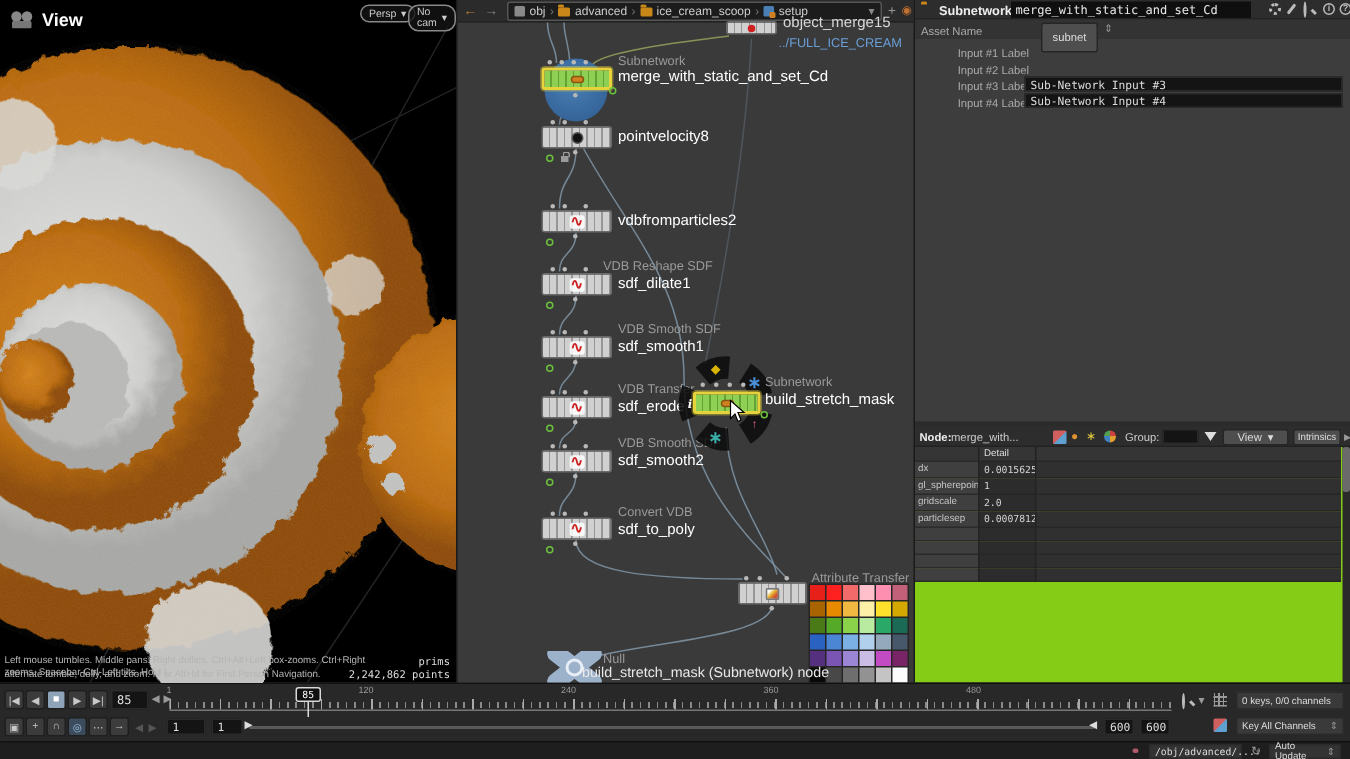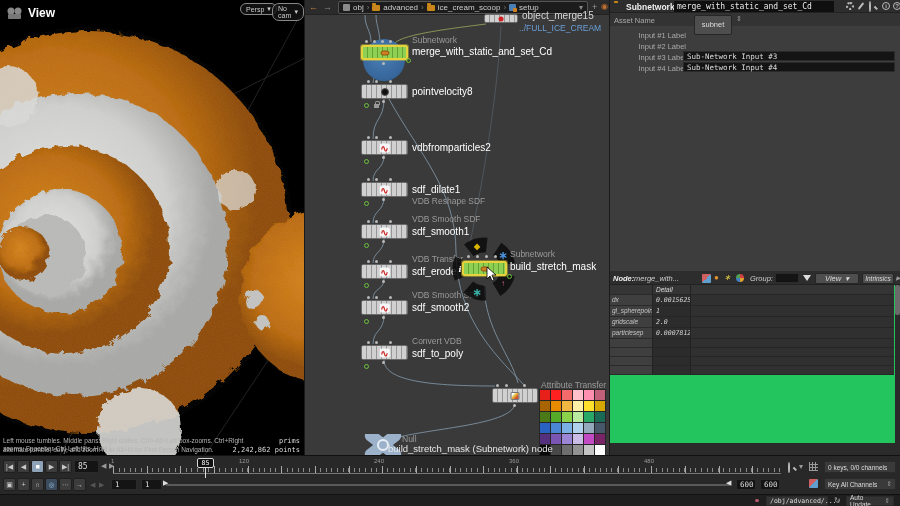--- a/index.html
+++ b/index.html
@@ -51,21 +51,21 @@
   .blue-disc { position:absolute; width:42px; height:42px; border-radius:50%;
                background:radial-gradient(circle at 45% 40%,#4a7fb5,#2d5a8e); z-index:2; }
   .palette { position:absolute; display:grid; grid-template-columns:repeat(6,10px); grid-auto-rows:10px; gap:1px;
              background:#262626; padding:1px; z-index:5;}
   .palette div { width:10px; height:10px; }
   .ring-icon { position:absolute; transform:translate(-50%,-50%); z-index:5; font-size:8px; font-weight:bold;}
   .tooltip-txt { color:#e8e8e8; font-size:9.5px; z-index:6; white-space:nowrap; }
 
   
   #params { left:610px; top:0; width:290px; height:281px; background:#3d3d3d; overflow:hidden;}
-  #infopane { left:610px; top:271px; width:290px; height:172px; background:#22c55e; overflow:hidden;font-style:italic;}
+  #infopane { left:610px; top:284px; width:290px; height:172px; background:#84cc16; overflow:hidden;}
   .panel-head { position:absolute; left:0; top:0; width:100%; height:13px; background:#2d2d2d; border-bottom:1px solid #222;}
   .namefield { position:absolute; background:#0f0f0f; color:#e8e8e8; font-size:8px; padding:1px 3px; }
   .btn { position:absolute; background:#4e4e4e; border:1px solid #262626; border-radius:2px; color:#ddd;
          font-size:7.5px; display:flex; align-items:center; justify-content:center; }
   .darkfield { position:absolute; background:#141414; border:1px solid #2a2a2a; color:#ddd; font-size:7.5px;
                display:flex; align-items:center; padding:0 3px; }
   .plabel { position:absolute; color:#aaa; font-size:7.5px; text-align:right; }
   .irow-label { background:#3f3f3f; color:#c5c5c5; font-size:6.5px; padding:1px 2px; border-bottom:1px solid #2a2a2a;}
   .irow-val { background:#2c2c2c; color:#d5d5d5; font-size:6.5px; padding:1px 3px; border-bottom:1px solid #262626; border-left:1px solid #222;}
   .irow-fill { background:#303030; border-bottom:1px solid #262626; border-left:1px solid #222;}
@@ -249,21 +249,21 @@
     <div class="nname" style="left:107px;top:142px;">vdbfromparticles2</div>
     <div class="flagring" style="left:59px;top:159px;"></div>
 
     <div class="pdot" style="left:62px;top:178px;"></div>
       <div class="pdot" style="left:70px;top:178px;"></div>
       <div class="pdot" style="left:84px;top:178px;"></div>
     <div class="node-tile" style="left:56px;top:182px;">
       <span class="badge badge-vdb">∿</span>
     </div>
     <div class="pdot" style="left:77px;top:198px;"></div>
-    <div class="ntype" style="left:107px;top:172px;margin-top:24px;">VDB Reshape SDF</div>
+    <div class="ntype" style="left:97px;top:172px;">VDB Reshape SDF</div>
     <div class="nname" style="left:107px;top:184px;">sdf_dilate1</div>
     <div class="flagring" style="left:59px;top:201px;"></div>
 
     <div class="pdot" style="left:62px;top:220px;"></div>
       <div class="pdot" style="left:70px;top:220px;"></div>
       <div class="pdot" style="left:84px;top:220px;"></div>
     <div class="node-tile" style="left:56px;top:224px;">
       <span class="badge badge-vdb">∿</span>
     </div>
     <div class="pdot" style="left:77px;top:240px;"></div>

